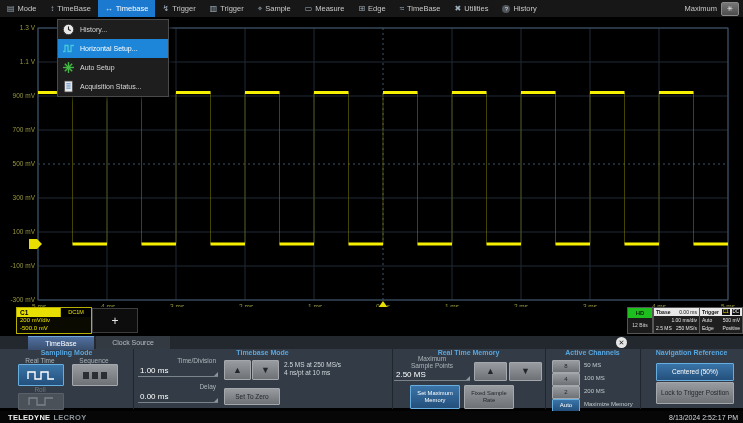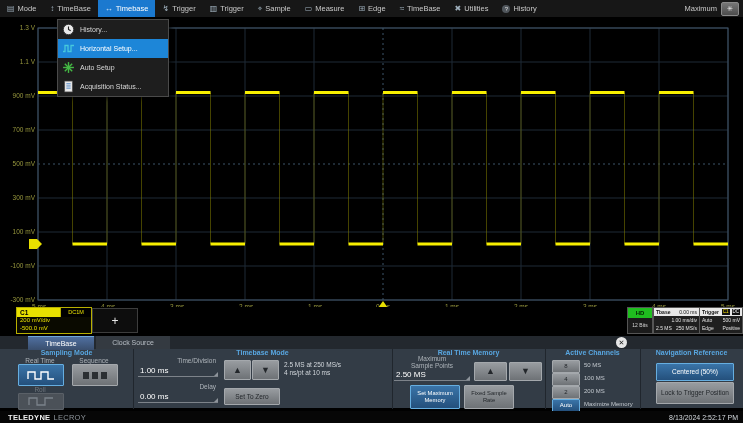--- a/index.html
+++ b/index.html
@@ -73,21 +73,21 @@
   .btn.blue{background:linear-gradient(#3a74a8,#24507c);border:1px solid #66aee0;color:#fff;}
   .btn.dim{background:#4b5158;border:1px solid #5a6067;color:#8a9098;}
   .btn .arrow{font-size:9px;line-height:1;}
   .info-text{position:absolute;font-size:6.5px;color:#d2d7dc;line-height:1.3;}
   .ac-label{position:absolute;font-size:6px;color:#c2c8ce;}
 
   
   .statusbar{position:absolute;left:0;top:411px;width:743px;height:12px;background:#060606;z-index:35;
              display:flex;align-items:center;justify-content:space-between;padding:0 5px;box-sizing:border-box;}
   .brand{font-size:7.5px;color:#f0f0f0;font-weight:bold;letter-spacing:.3px;}
-  .brand span{color:#8f969c;font-weight:normal;margin-left:3px;}
+  .brand span{color:#8f969c;font-weight:bold;margin-left:3px;}
   .clock{font-size:7px;color:#d4d9de;}
 </style>
 </head>
 <body>
 
 <div class="screen">
 
   <div class="menubar">
     <div class="menu-item">
         <span class="mi">▤</span>

